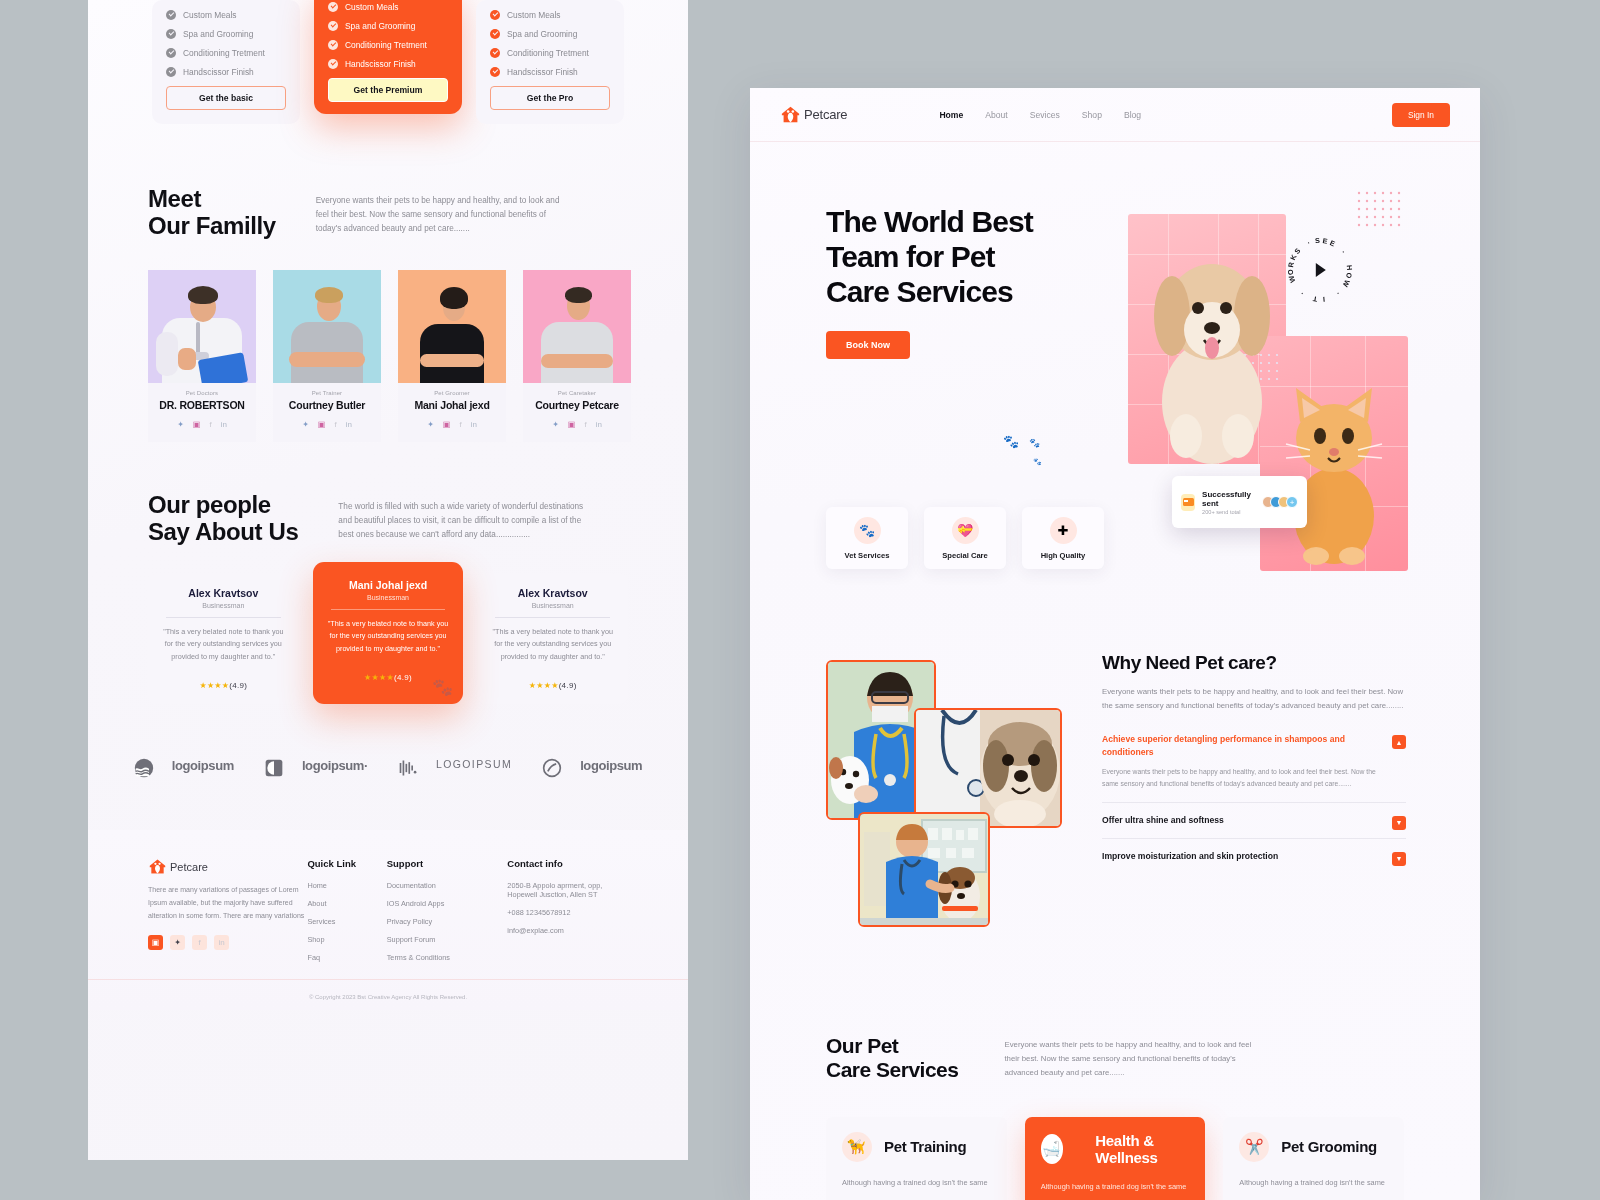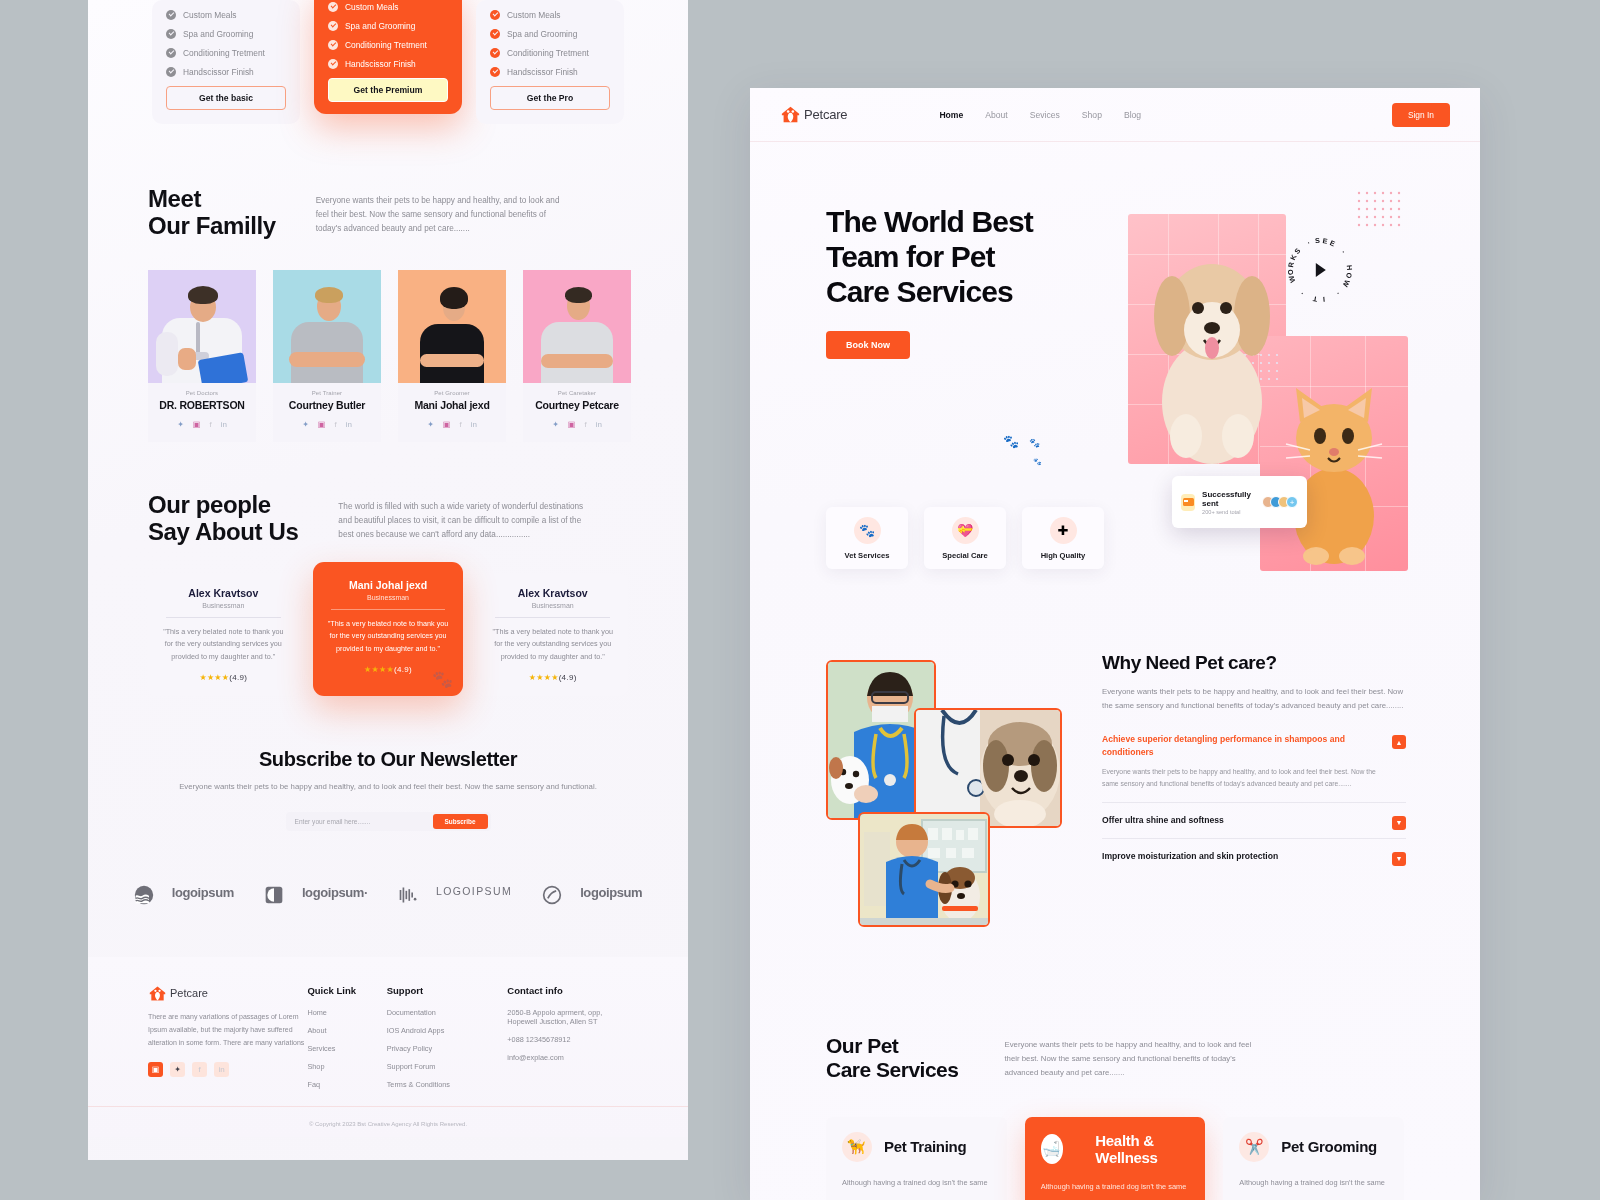--- a/index.html
+++ b/index.html
@@ -99,21 +99,21 @@
     border-radius:11px; box-shadow:0 14px 34px rgba(250,85,34,.30); position:relative; overflow:hidden;
   }
   .tname { font-size:10.5px; font-weight:bold; color:#1b1b3a; }
   .tcard.feat .tname { color:#fff; }
   .trole { font-size:7px; color:#9a9aa3; margin-top:3px; }
   .tcard.feat .trole { color:#ffe3d7; }
   .tsep { height:1px; background:#e2e0ea; margin:8px 6px; }
   .tcard.feat .tsep { background:rgba(255,255,255,.4); }
   .tquote { font-size:7.2px; color:#8d8d96; line-height:1.75; }
   .tcard.feat .tquote { color:#fff; }
-  .tstars { margin-top:10px; font-size:8px; color:#f5b50a; letter-spacing:.3px; }
+  .tstars { margin-top:18px; font-size:8px; color:#f5b50a; letter-spacing:.3px; }
   .tstars b { color:#3b3b46; font-weight:normal; font-size:8px; }
   .tcard.feat .tstars b { color:#fff; }
   .pawmark{
     position:absolute; right:10px; bottom:6px; font-size:17px; color:rgba(255,255,255,.22);
   }
 
   
   .news { text-align:center; padding: 52px 0 0; }
   .news h2 { font-size:20px; font-weight:bold; color:#0d0d12; letter-spacing:-.4px;}
   .news p { font-size:7.8px; color:#8e8e96; line-height:1.85; margin-top:9px; }
@@ -476,28 +476,20 @@
           <div class="trole">Businessman</div>
           <div class="tsep"></div>
           <div class="tquote">"This a very belated note to thank you for the very outstanding services you provided to my daughter and to."</div>
           <div class="tstars">
             <span>★★★★</span><b>(4.9)</b>
           </div>
         </div>
       </div>
     </div>
 
-    <div class="news">
-      <h2>Subscribe to Our Newsletter</h2>
-      <p>Everyone wants their pets to be happy and healthy, and to look and feel their best. Now the same sensory and functional.</p>
-      <div class="newsform">
-        <span class="ph">Enter your email here.......</span>
-        <button class="subbtn">Subscribe</button>
-      </div>
-    </div>
 
     <div class="logos">
       <div class="logoitem">
         <svg class="mark" viewBox="0 0 24 24">
           <circle cx="12" cy="12" r="11" fill="#6f6f78"></circle>
           <path d="M2 13c3-2 5 2 8 0s5-2 8 0v9H2z" fill="#fff"></path>
           <path d="M2 16c3-2 5 2 8 0s5-2 8 0" stroke="#6f6f78" stroke-width="1.6" fill="none"></path>
           <path d="M2 19c3-2 5 2 8 0s5-2 8 0" stroke="#6f6f78" stroke-width="1.6" fill="none"></path>
         </svg>
         <span class="lw">logoipsum</span>

